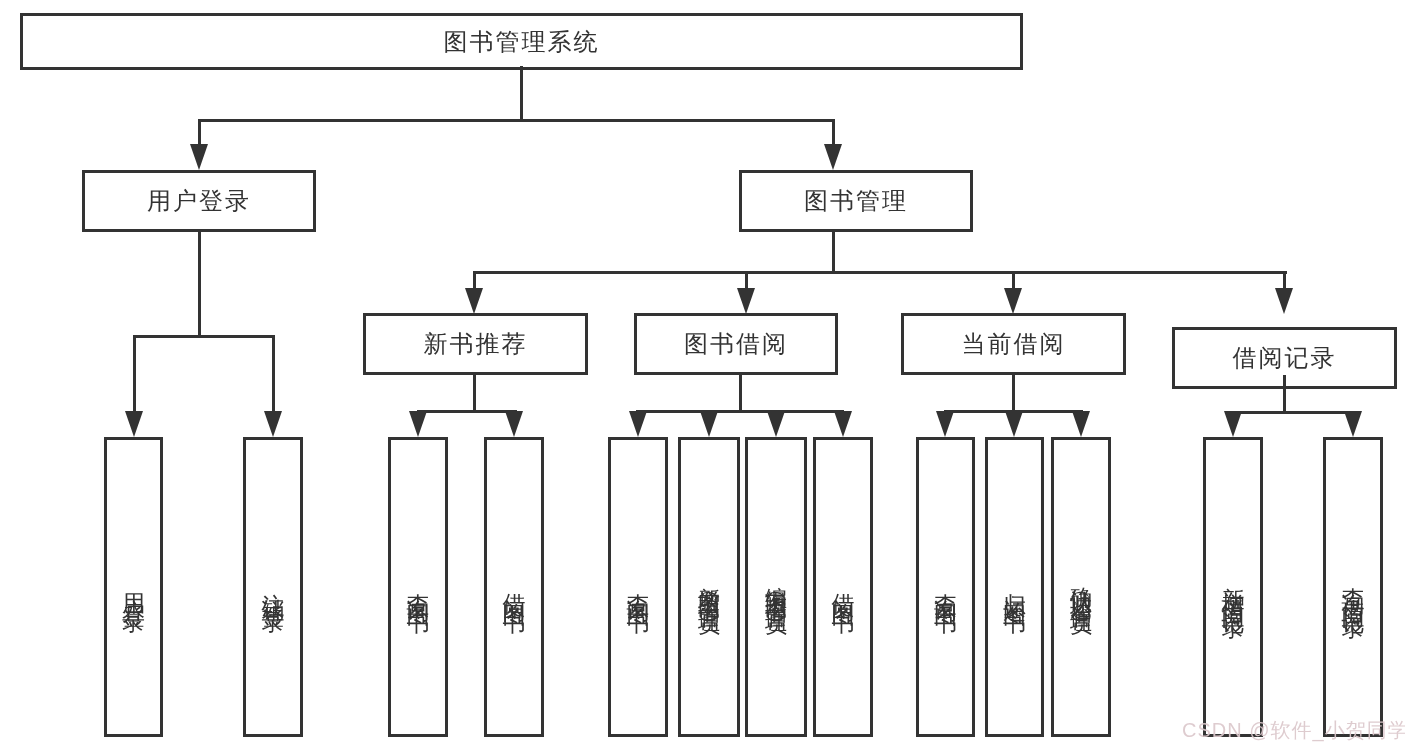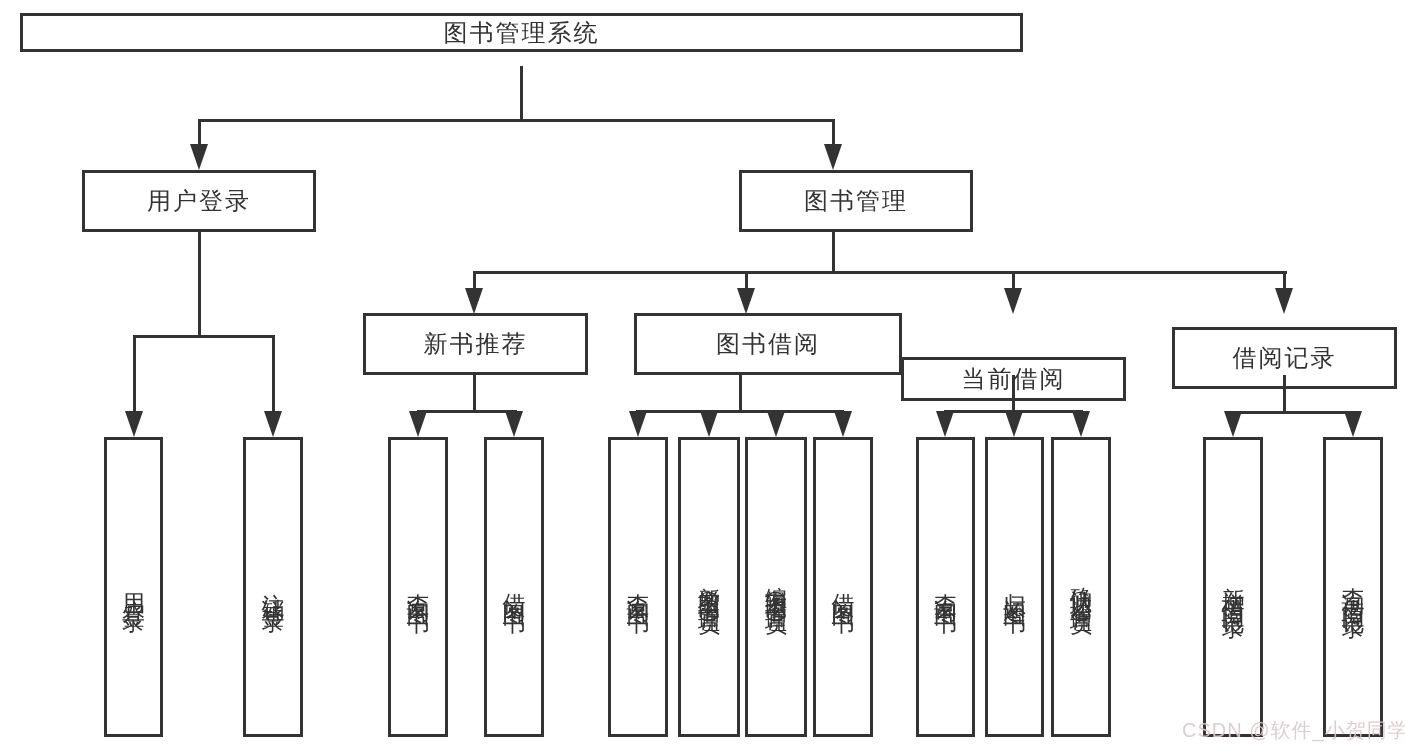--- a/index.html
+++ b/index.html
@@ -58,21 +58,21 @@
     opacity:0.92;
     z-index:10;
     white-space:nowrap;
   }
 </style>
 </head>
 <body>
 
 <div id="canvas">
 
-  <div class="box" style="left:20px;top:13px;width:1003px;height:39px;">
+  <div class="box" style="left:20px;top:13px;width:1003px;height:57px;">
     <span class="hlabel">图书管理系统</span>
   </div>
 
   <div class="v" style="left:520px;top:66px;height:56px;"></div>
   <div class="h" style="left:198px;top:119px;width:637px;"></div>
   <div class="v" style="left:198px;top:119px;height:26px;"></div>
   <div class="arrow" style="left:190px;top:144px;"></div>
   <div class="v" style="left:832px;top:119px;height:26px;"></div>
   <div class="arrow" style="left:824px;top:144px;"></div>
 
@@ -97,24 +97,24 @@
   <div class="v" style="left:745px;top:271px;height:20px;"></div>
   <div class="arrow" style="left:737px;top:288px;"></div>
   <div class="v" style="left:1012px;top:271px;height:20px;"></div>
   <div class="arrow" style="left:1004px;top:288px;"></div>
   <div class="v" style="left:1283px;top:271px;height:20px;"></div>
   <div class="arrow" style="left:1275px;top:288px;"></div>
 
   <div class="box" style="left:363px;top:313px;width:225px;height:62px;font-family:Liberation Mono, monospace;">
     <span class="hlabel">新书推荐</span>
   </div>
-  <div class="box" style="left:634px;top:313px;width:268px;height:62px;">
+  <div class="box" style="left:634px;top:313px;width:204px;height:62px;">
     <span class="hlabel">图书借阅</span>
   </div>
-  <div class="box" style="left:901px;top:313px;width:225px;height:44px;margin-top:44px;">
+  <div class="box" style="left:901px;top:313px;width:225px;height:62px;">
     <span class="hlabel">当前借阅</span>
   </div>
   <div class="box" style="left:1172px;top:327px;width:225px;height:62px;">
     <span class="hlabel">借阅记录</span>
   </div>
 
   <div class="v" style="left:473px;top:375px;height:38px;"></div>
   <div class="h" style="left:417px;top:410px;width:100px;"></div>
   <div class="arrow" style="left:409px;top:411px;"></div>
   <div class="arrow" style="left:505px;top:411px;"></div>

